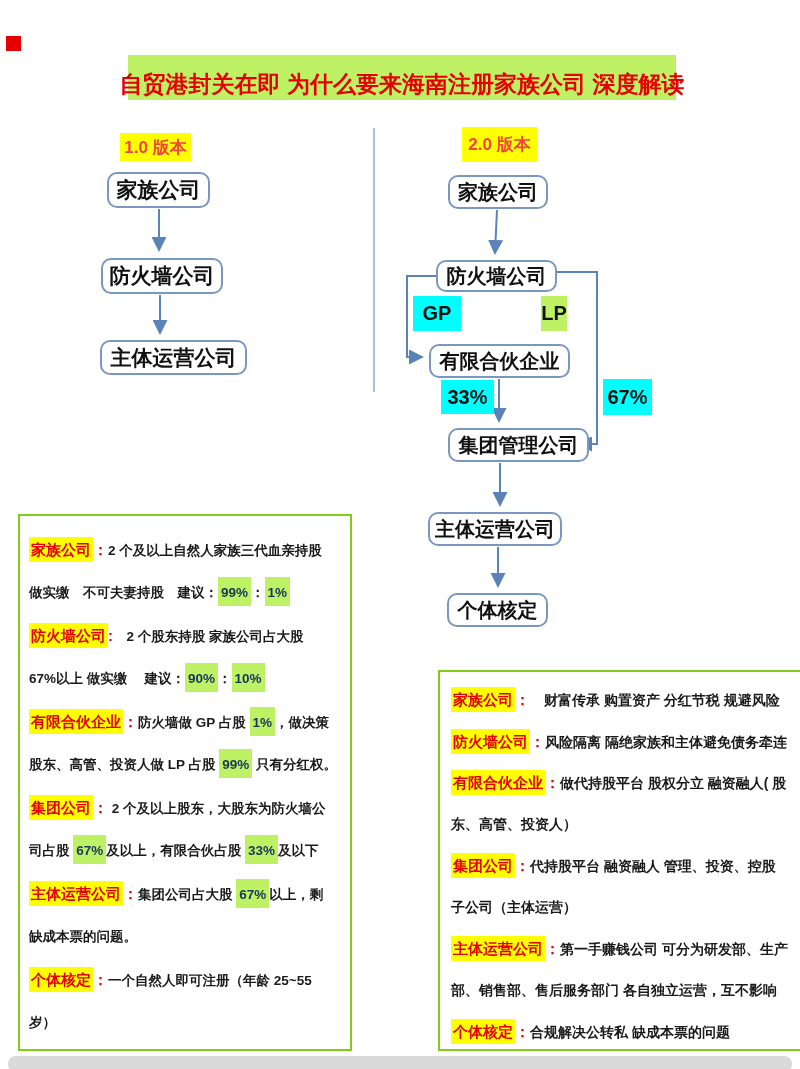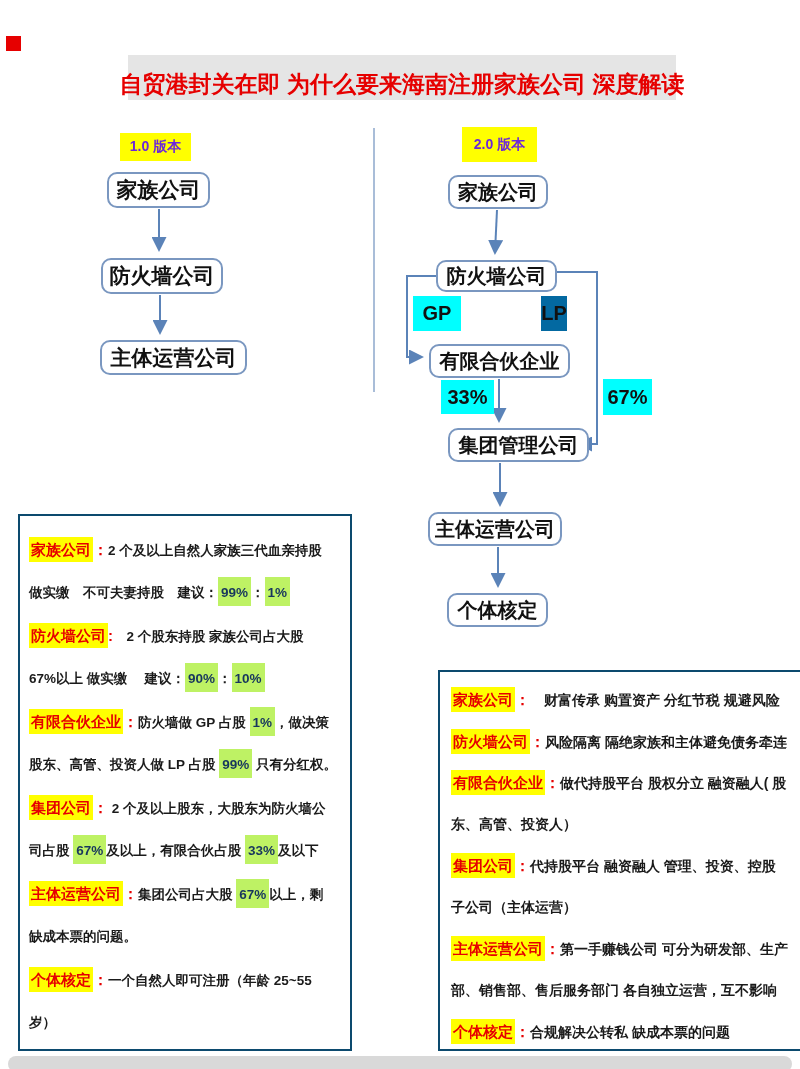--- a/index.html
+++ b/index.html
@@ -4,29 +4,29 @@
 <style>
   html,body{margin:0;padding:0;background:#ffffff;}
   .canvas{
     position:relative;width:800px;height:1069px;background:#ffffff;
     font-family:"Liberation Sans","DejaVu Sans",sans-serif;overflow:hidden;
   }
   
   .red-mark{position:absolute;left:6px;top:36px;width:15px;height:15px;background:#e60000;}
   
   .title-band{
-    position:absolute;left:128px;top:55px;width:548px;height:45px;background:#e5e5e5;
+    position:absolute;left:128px;top:55px;width:548px;height:45px;background:#bef264;
     display:flex;align-items:flex-end;justify-content:center;
   }
   .title-band span{
     color:#e60000;font-weight:bold;font-size:23px;line-height:1.1;padding-bottom:3px;white-space:nowrap;
   }
   
   .ver-label{
-    position:absolute;background:#ffff00;color:#6d28d9;font-weight:bold;font-size:14px;
+    position:absolute;background:#ffff00;color:#ef4444;font-weight:bold;font-size:17px;
     display:flex;align-items:center;justify-content:center;white-space:nowrap;
   }
   .ver1{left:120px;top:133px;width:71px;height:28px;}
   .ver2{left:462px;top:127px;width:75px;height:35px;}
   
   .node{
     position:absolute;background:#ffffff;border:2px solid #7a97c0;border-radius:10px;
     display:flex;align-items:center;justify-content:center;
     font-weight:bold;color:#111;font-size:21px;white-space:nowrap;box-sizing:border-box;
   }
@@ -38,28 +38,28 @@
   .n-v2-partnership{left:429px;top:344px;width:141px;height:34px;font-size:20px;}
   .n-v2-group{left:448px;top:428px;width:141px;height:34px;font-size:20px;}
   .n-v2-operating{left:428px;top:512px;width:134px;height:34px;font-size:20px;}
   .n-v2-individual{left:447px;top:593px;width:101px;height:34px;font-size:20px;}
   
   .tag{
     position:absolute;display:flex;align-items:center;justify-content:center;
     font-weight:bold;color:#111;font-size:20px;white-space:nowrap;
   }
   .tag-gp{left:413px;top:296px;width:48px;height:35px;background:#00ffff;}
-  .tag-lp{left:541px;top:296px;width:26px;height:35px;background:#0369a1;}
+  .tag-lp{left:541px;top:296px;width:26px;height:35px;background:#bef264;}
   .tag-33{left:441px;top:380px;width:53px;height:34px;background:#00ffff;}
   .tag-67{left:603px;top:379px;width:49px;height:36px;background:#00ffff;}
   
   .connectors{position:absolute;left:0;top:0;width:800px;height:660px;pointer-events:none;}
   
   .panel{
-    position:absolute;border:2px solid #0c4a6e;background:#ffffff;box-sizing:border-box;
+    position:absolute;border:2px solid #84cc16;background:#ffffff;box-sizing:border-box;
     font-weight:bold;color:#1a1a1a;overflow:hidden;
   }
   .panel-left{left:18px;top:514px;width:334px;height:537px;padding:12px 9px 0 9px;font-size:13.5px;}
   .panel-right{left:390px;top:670px;width:405px;height:381px;padding:7px 11px 0 11px;font-size:14px;margin-left:48px;}
   .panel-left .pline{height:43px;line-height:43px;white-space:nowrap;}
   .panel-right .pline{height:41.5px;line-height:41.5px;white-space:nowrap;}
   .seg-label{background:#ffff00;color:#e60000;font-size:15px;padding:4px 2px 4px 2px;}
   .seg-col{color:#e60000;font-size:15px;}
   .seg-pct{background:#bef264;color:#17365d;padding:8px 3px 6px 3px;}
   .seg-txt{color:#1a1a1a;}

